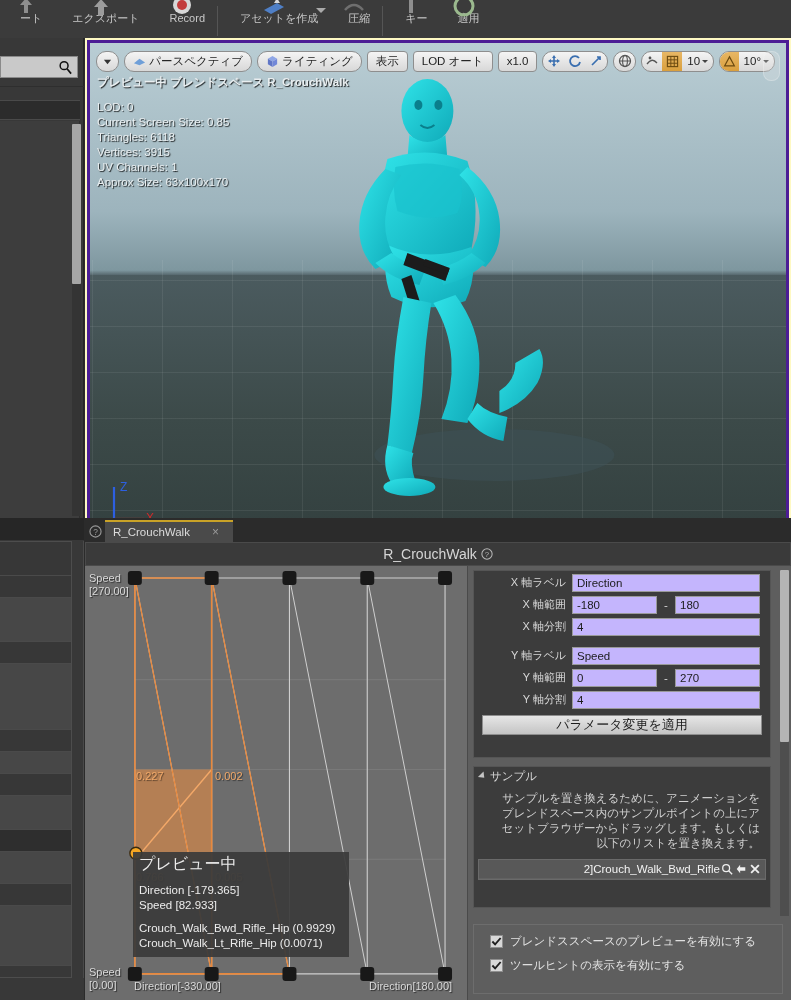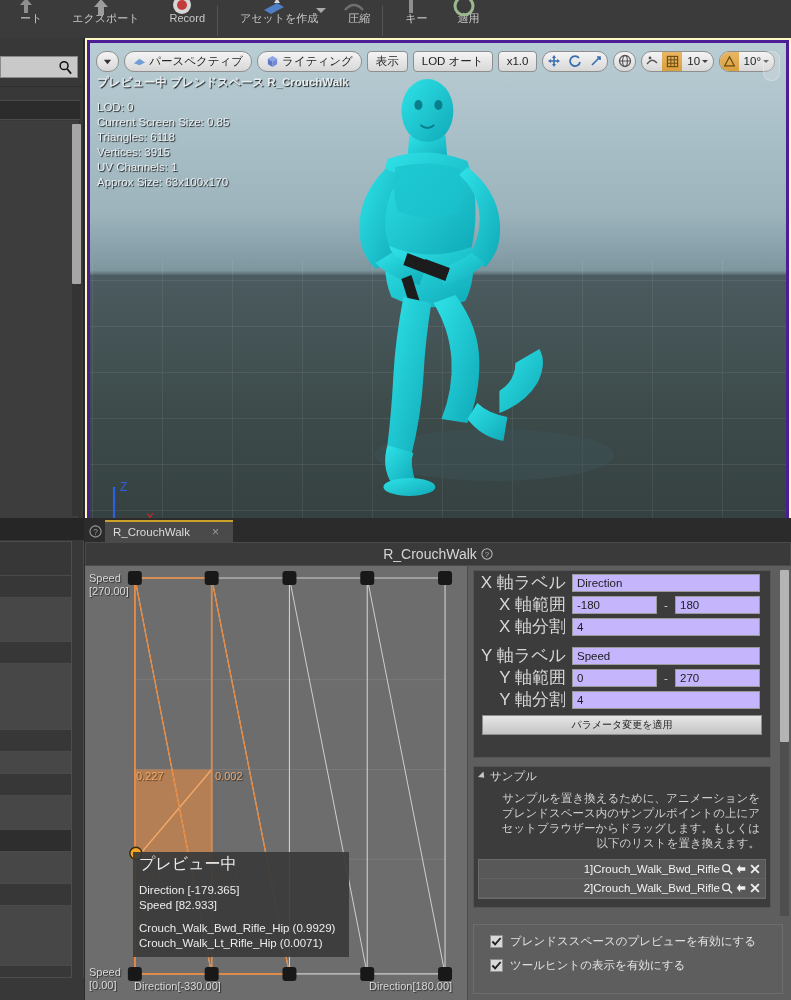--- a/index.html
+++ b/index.html
@@ -202,33 +202,33 @@
     position: absolute; left: 5px; width: 298px;
     background: #3c3c3c; border: 1px solid #555;
   }
   .sec-head {
     height: 18px; display: flex; align-items: center; gap: 5px;
     padding-left: 6px; color: #d8d8d8; font-size: 11.5px;
   }
   .tri { width: 0; height: 0; border-left: 5px solid #c4c4c4; border-top: 4px solid transparent; border-bottom: 4px solid transparent; transform: rotate(45deg); }
 
   .prow { display: flex; align-items: center; height: 19px; margin-bottom: 3px; }
-  .plabel { color: #d8d8d8; font-size: 17px; text-align: right; width: 98px; padding-right: 6px; }
+  .plabel { color: #d8d8d8; font-size: 11px; text-align: right; width: 98px; padding-right: 6px; }
   .pfield {
     background: #c4b5fd; border: 1px solid #9a9a9a; height: 18px; color: #1c1c1c;
     font-size: 11.5px; display: flex; align-items: center; padding-left: 4px;
   }
   .pfield.full { width: 188px; }
   .pfield.half { width: 85px; }
   .dash { color: #d8d8d8; font-size: 11.5px; width: 18px; text-align: center; }
 
   .applybtn {
     margin: 6px 8px 6px 8px; height: 20px;
     background: linear-gradient(180deg,#e6e6e6,#c4c4c4);
-    border: 1px solid #8e8e8e; color: #1c1c1c; font-size: 10px;
+    border: 1px solid #8e8e8e; color: #1c1c1c; font-size: 13px;
     display: flex; align-items: center; justify-content: center;
   }
 
   .sample-help {
     color: #d2d2d2; font-size: 11.5px; line-height: 15px;
     padding: 6px 10px 8px 24px;
   }
   .sample-list { background: #585858; border: 1px solid #6a6a6a; margin: 0 4px 4px 4px; }
   .sample-row {
     height: 19px; display: flex; align-items: center; justify-content: flex-end;
@@ -666,35 +666,20 @@
       <div class="applybtn">パラメータ変更を適用</div>
     </div>
 
     <div class="section" style="top:200px; height:142px;text-align:right;">
       <div class="sec-head">
         <span class="tri"></span>
         <span>サンプル</span>
       </div>
       <div class="sample-help">サンプルを置き換えるために、アニメーションをブレンドスペース内のサンプルポイントの上にアセットブラウザーからドラッグします。もしくは以下のリストを置き換えます。</div>
       <div class="sample-list">
-        <div class="sample-row">
-          <span class="sname">1]Crouch_Walk_Bwd_Rifle</span>
-          <span class="srow-icons">
-            <svg width="12" height="12" viewBox="0 0 14 14">
-                <circle cx="6" cy="6" r="4" fill="none" stroke="#efefef" stroke-width="1.5"></circle>
-                <line x1="9" y1="9" x2="13" y2="13" stroke="#efefef" stroke-width="1.6"></line>
-              </svg>
-            <svg width="12" height="12" viewBox="0 0 14 14">
-                <path d="M6 2 L2 7 L6 12 V9 H12 V5 H6 Z" fill="#efefef"></path>
-              </svg>
-            <svg width="12" height="12" viewBox="0 0 14 14">
-                <path d="M2.5 2.5 L11.5 11.5 M11.5 2.5 L2.5 11.5" stroke="#efefef" stroke-width="2.2"></path>
-              </svg>
-          </span>
-        </div>
         <div class="sample-row">
           <span class="sname">2]Crouch_Walk_Bwd_Rifle</span>
           <span class="srow-icons">
             <svg width="12" height="12" viewBox="0 0 14 14">
                 <circle cx="6" cy="6" r="4" fill="none" stroke="#efefef" stroke-width="1.5"></circle>
                 <line x1="9" y1="9" x2="13" y2="13" stroke="#efefef" stroke-width="1.6"></line>
               </svg>
             <svg width="12" height="12" viewBox="0 0 14 14">
                 <path d="M6 2 L2 7 L6 12 V9 H12 V5 H6 Z" fill="#efefef"></path>
               </svg>

